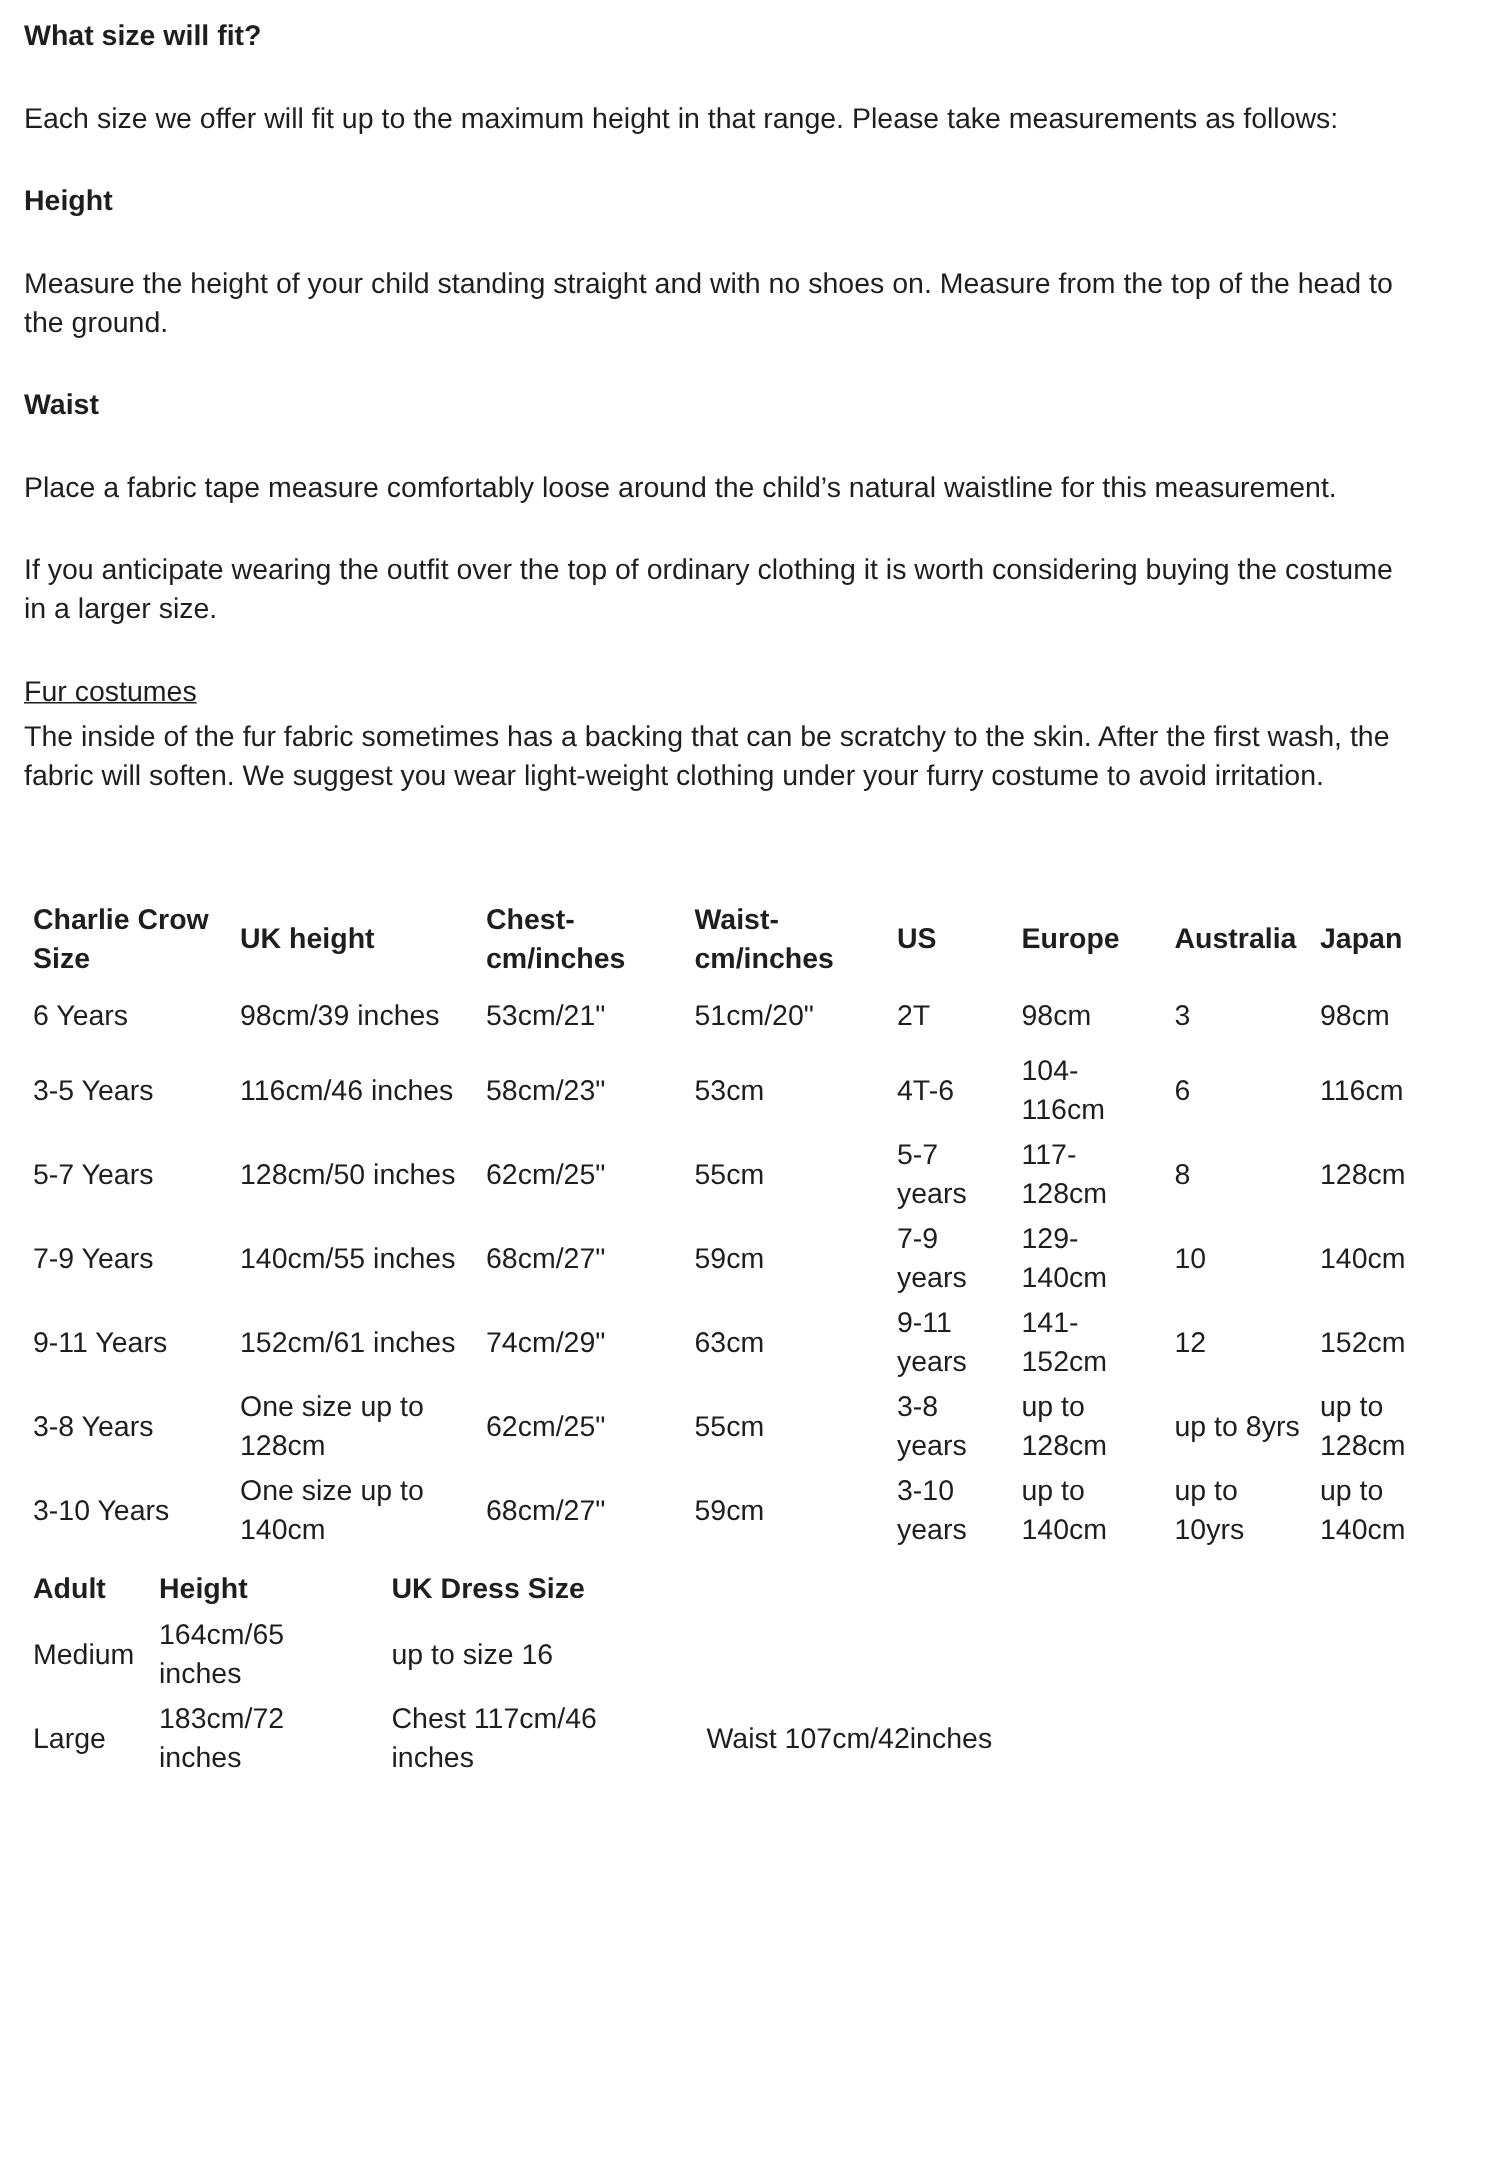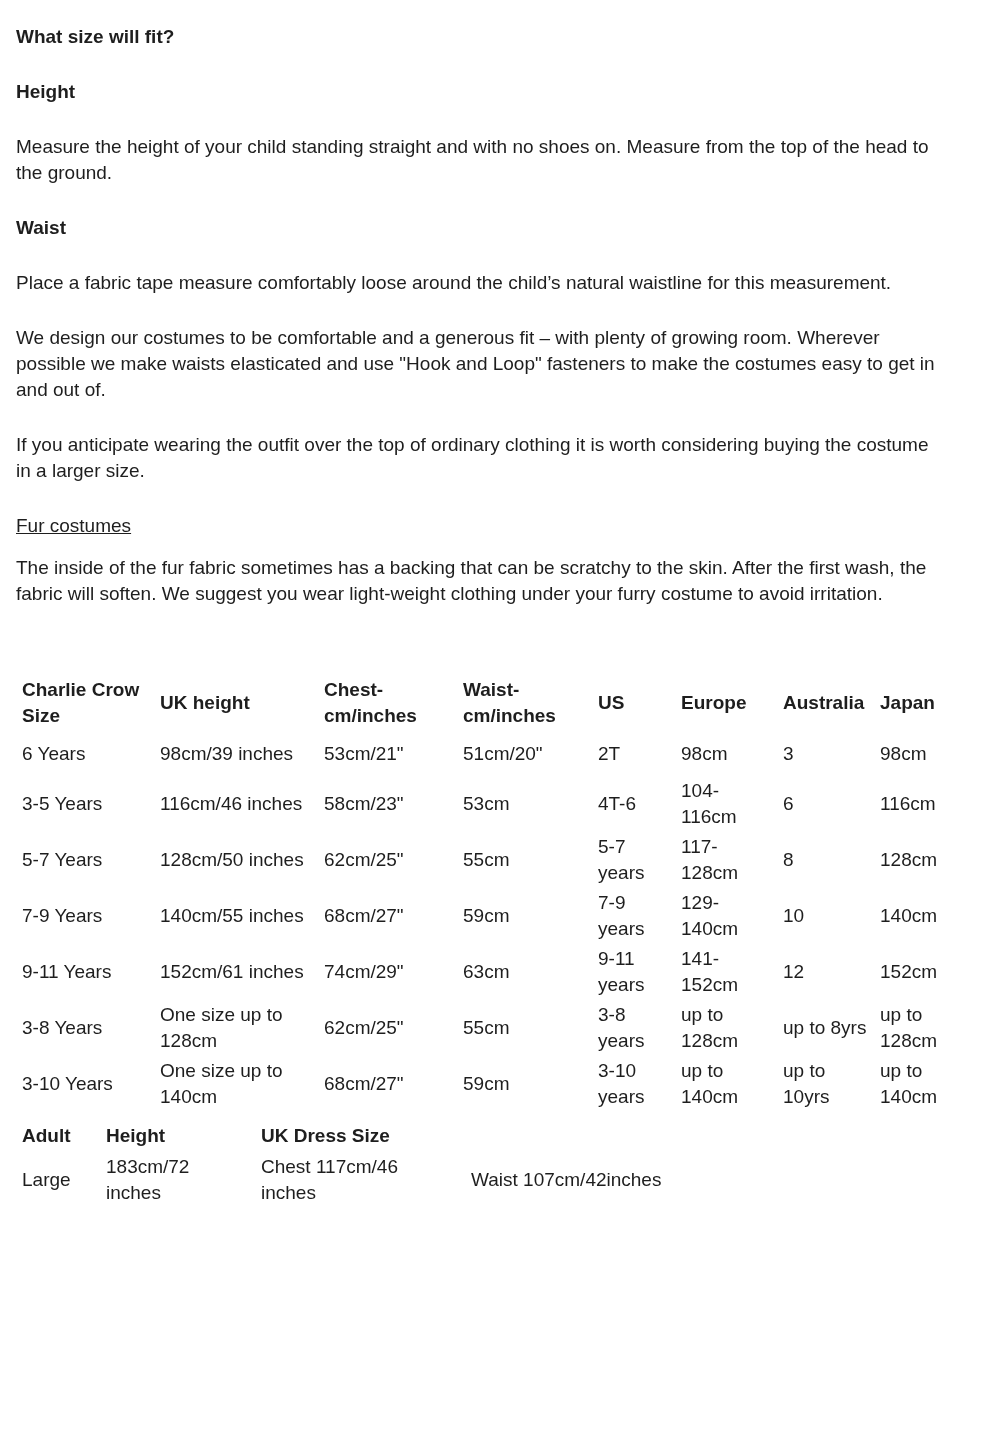--- a/index.html
+++ b/index.html
@@ -7,21 +7,21 @@
   body {
     width: 1000px;
     height: 1452px;
     font-family: "Liberation Sans", sans-serif;
     font-size: 19px;
     line-height: 26px;
     color: #1e1e1e;
     overflow: hidden;
   }
   .page { padding: 8px 0 0 16px; }
-  .page > p { width: 930px; margin: 16px 0 29px 0; }
+  .page > p { width: 930px; margin: 4px 0 29px 0; }
   .bold-heading { font-weight: bold; }
   .underlined-heading { text-decoration: underline; margin-bottom: 0 !important; }
 
   table { border-collapse: collapse; table-layout: fixed; }
   th, td {
     text-align: left;
     vertical-align: middle;
     font-weight: normal;
     padding: 2px 0 2px 6px;
   }
@@ -41,29 +41,29 @@
   .adult-chart { width: 720px; margin-top: 8px; }
   .adult-chart th, .adult-chart td { height: 32px; line-height: 26px; padding-right: 8px; }
 </style>
 </head>
 <body>
 
 <div class="page">
 
   <p class="bold-heading">What size will fit?</p>
 
+  <p>Each size we offer will fit up to the maximum height in that range. Please take measurements as follows:</p>
 
   <p class="bold-heading">Height</p>
   <p>Measure the height of your child standing straight and with no shoes on. Measure from the top of the head to the ground.</p>
 
 
   <p class="bold-heading">Waist</p>
   <p>Place a fabric tape measure comfortably loose around the child’s natural waistline for this measurement.</p>
 
-  <p>We design our costumes to be comfortable and a generous fit – with plenty of growing room. Wherever possible we make waists elasticated and use "Hook and Loop" fasteners to make the costumes easy to get in and out of.</p>
 
   <p>If you anticipate wearing the outfit over the top of ordinary clothing it is worth considering buying the costume in a larger size.</p>
 
   <p class="underlined-heading">Fur costumes</p>
   <p>The inside of the fur fabric sometimes has a backing that can be scratchy to the skin. After the first wash, the fabric will soften. We suggest you wear light-weight clothing under your furry costume to avoid irritation.</p>
 
   <table class="size-chart">
     <colgroup>
       <col style="width:138px">
       <col style="width:164px">
@@ -170,20 +170,26 @@
     <thead>
       <tr>
         <th>Adult</th>
         <th>Height</th>
         <th>UK Dress Size</th>
         <th></th>
       </tr>
     </thead>
     <tbody>
         <tr>
+          <td>Medium</td>
+          <td>164cm/65 inches</td>
+          <td>up to size 16</td>
+          <td></td>
+        </tr>
+        <tr>
           <td>Large</td>
           <td>183cm/72 inches</td>
           <td>Chest 117cm/46 inches</td>
           <td>Waist 107cm/42inches</td>
         </tr>
       </tbody>
   </table>
 
 </div>
 

